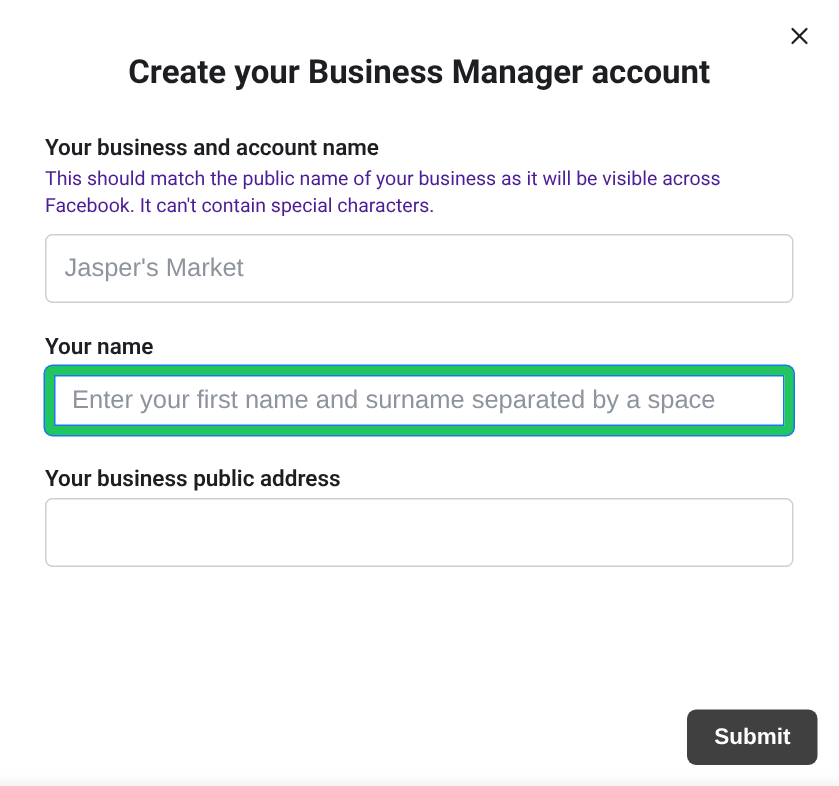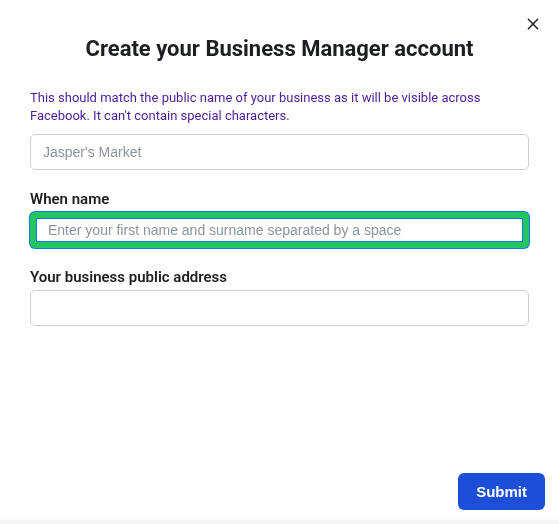--- a/index.html
+++ b/index.html
@@ -39,44 +39,44 @@
   display: block;
 }
 .help {
   font-size: 13px;
   color: #4c1d95;
   line-height: 1.35;
   margin-bottom: 10px;
 }
 .input {
   width: 100%;
-  height: 36px;
+  height: 46px;
   border: 1px solid #ccd0d5;
   border-radius: 5px;
   padding: 0 12px;
-  font-size: 14px;
+  font-size: 17px;
   color: #1c1e21;
   outline: none;
 }
 .input::placeholder { color: #8d949e; }
 .input.focused {
   border: 6px solid #22c55e;
   box-shadow: 0 0 0 1px #1877f2 inset, 0 0 0 1px #1877f2;
 }
 .note {
   font-size: 15px;
   color: #1c1e21;
   line-height: 1.45;
   margin-top: 18px;
 }
 .submit {
   position: absolute;
   right: 14px;
   bottom: 14px;
-  background: #1d4ed8;
+  background: #404040;
   color: #fff;
   border: none;
   border-radius: 6px;
   font-size: 15px;
   font-weight: 600;
   padding: 10px 18px;
   cursor: pointer;
 }
 .footer-shadow {
   position: absolute;
@@ -94,26 +94,27 @@
   <svg viewBox="0 0 24 24" fill="none" stroke="#1c1e21" stroke-width="2.2" stroke-linecap="round">
     <line x1="5" y1="5" x2="19" y2="19"></line>
     <line x1="19" y1="5" x2="5" y2="19"></line>
   </svg>
 </div>
 
 <div class="container">
   <h1 class="title">Create your Business Manager account</h1>
 
   <div class="field-group">
+    <div class="label">Your business and account name</div>
     <div class="help">This should match the public name of your business as it will be visible across Facebook. It can't contain special characters.</div>
     <input class="input" type="text" placeholder="Jasper's Market" style="">
   </div>
 
   <div class="field-group">
-    <div class="label">When name</div>
+    <div class="label">Your name</div>
     <input class="input focused" type="text" placeholder="Enter your first name and surname separated by a space" style="">
   </div>
 
   <div class="field-group">
     <div class="label">Your business public address</div>
     <input class="input" type="text" placeholder="" style="">
   </div>
 
 </div>
 

